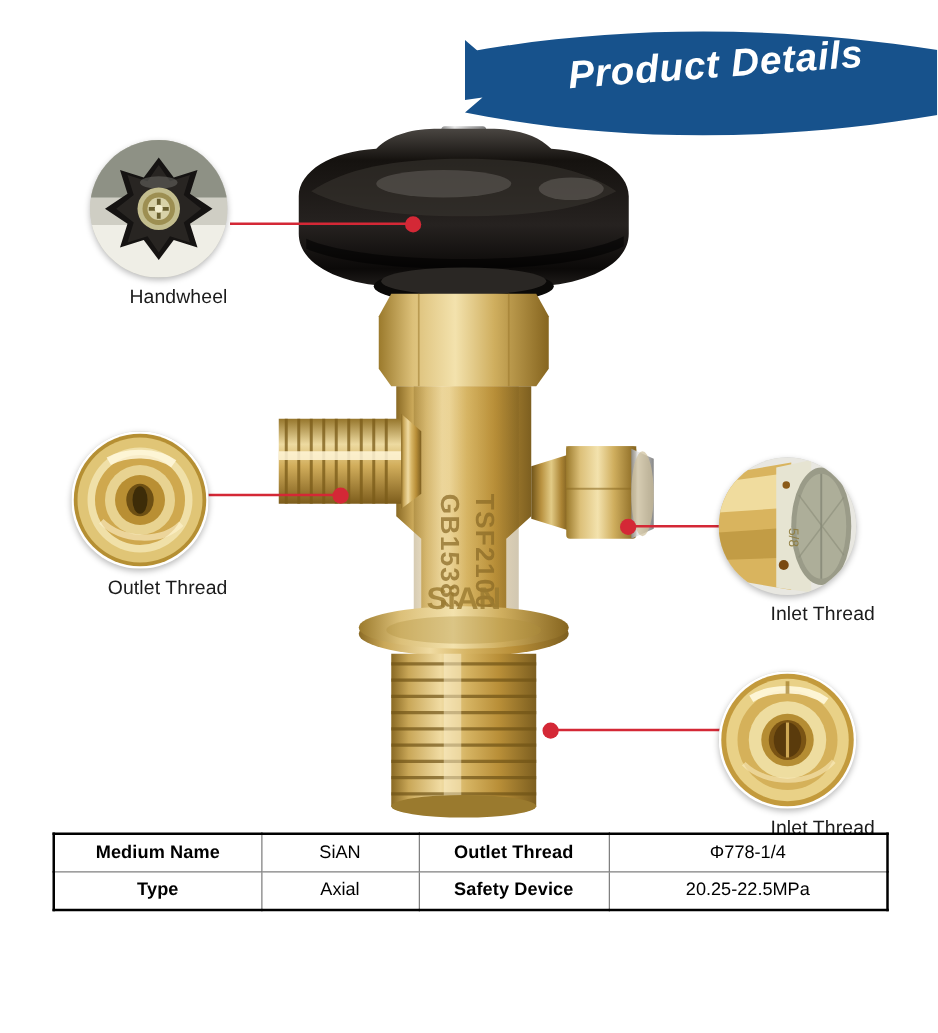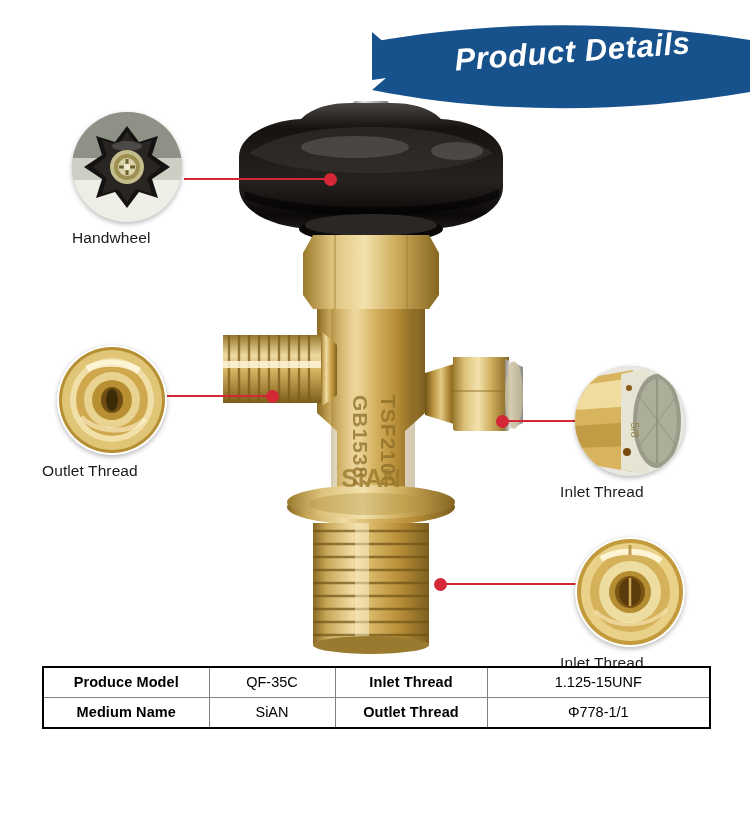--- a/index.html
+++ b/index.html
@@ -66,21 +66,21 @@
     width: 110px;
     height: 110px;
     border-radius: 50%;
     overflow: hidden;
     position: relative;
     box-shadow: 0 2px 5px rgba(0,0,0,0.28);
     background: #cfcfc8;
   }
   .callout-bubble svg { display: block; }
   .callout-label {
-    text-align: left;
+    text-align: right;
     font-size: 15.5px;
     color: #1b1b1b;
     margin-top: 7px;
     width: 110px;
     white-space: nowrap;
     letter-spacing: 0.1px;
   }
   .callout-label.wide { width: 140px; margin-left: -15px; }
 
   
@@ -385,27 +385,27 @@
 
   <table class="spec-table">
     <colgroup>
       <col class="col-k1">
         <col class="col-v1">
         <col class="col-k2">
         <col class="col-v2">
     </colgroup>
     <tbody>
       <tr>
-        <td class="k">Produce Model</td>
-        <td class="v">QF-35C</td>
-        <td class="k">Inlet Thread</td>
-        <td class="v">1.125-15UNF</td>
-      </tr>
-      <tr>
         <td class="k">Medium Name</td>
         <td class="v">SiAN</td>
         <td class="k">Outlet Thread</td>
-        <td class="v">Φ778-1/1</td>
+        <td class="v">Φ778-1/4</td>
+      </tr>
+      <tr>
+        <td class="k">Type</td>
+        <td class="v">Axial</td>
+        <td class="k">Safety Device</td>
+        <td class="v">20.25-22.5MPa</td>
       </tr>
     </tbody>
   </table>
 
 </div>
 
 </body></html>

